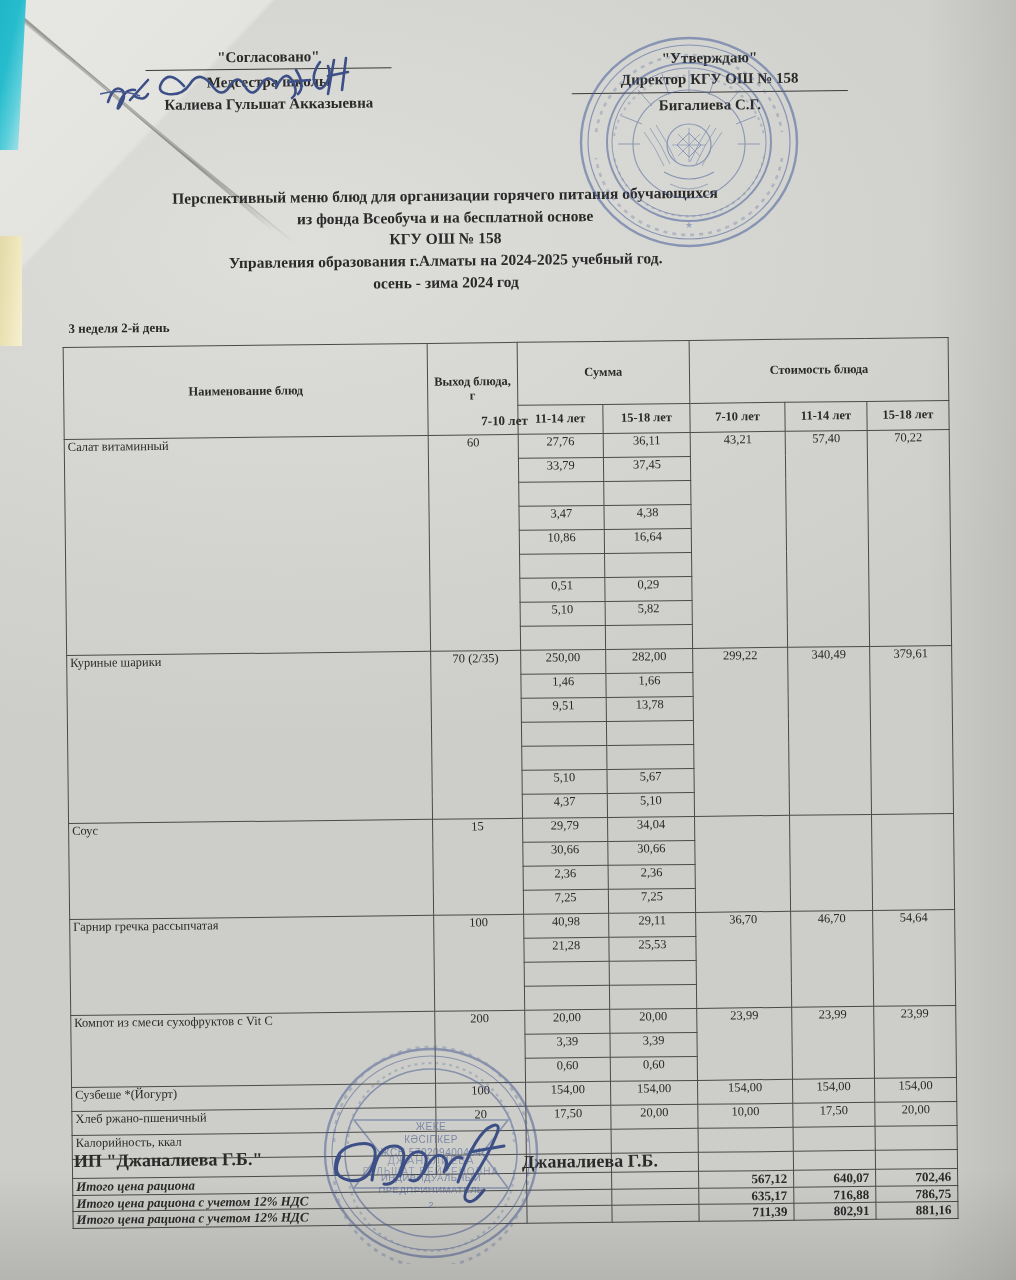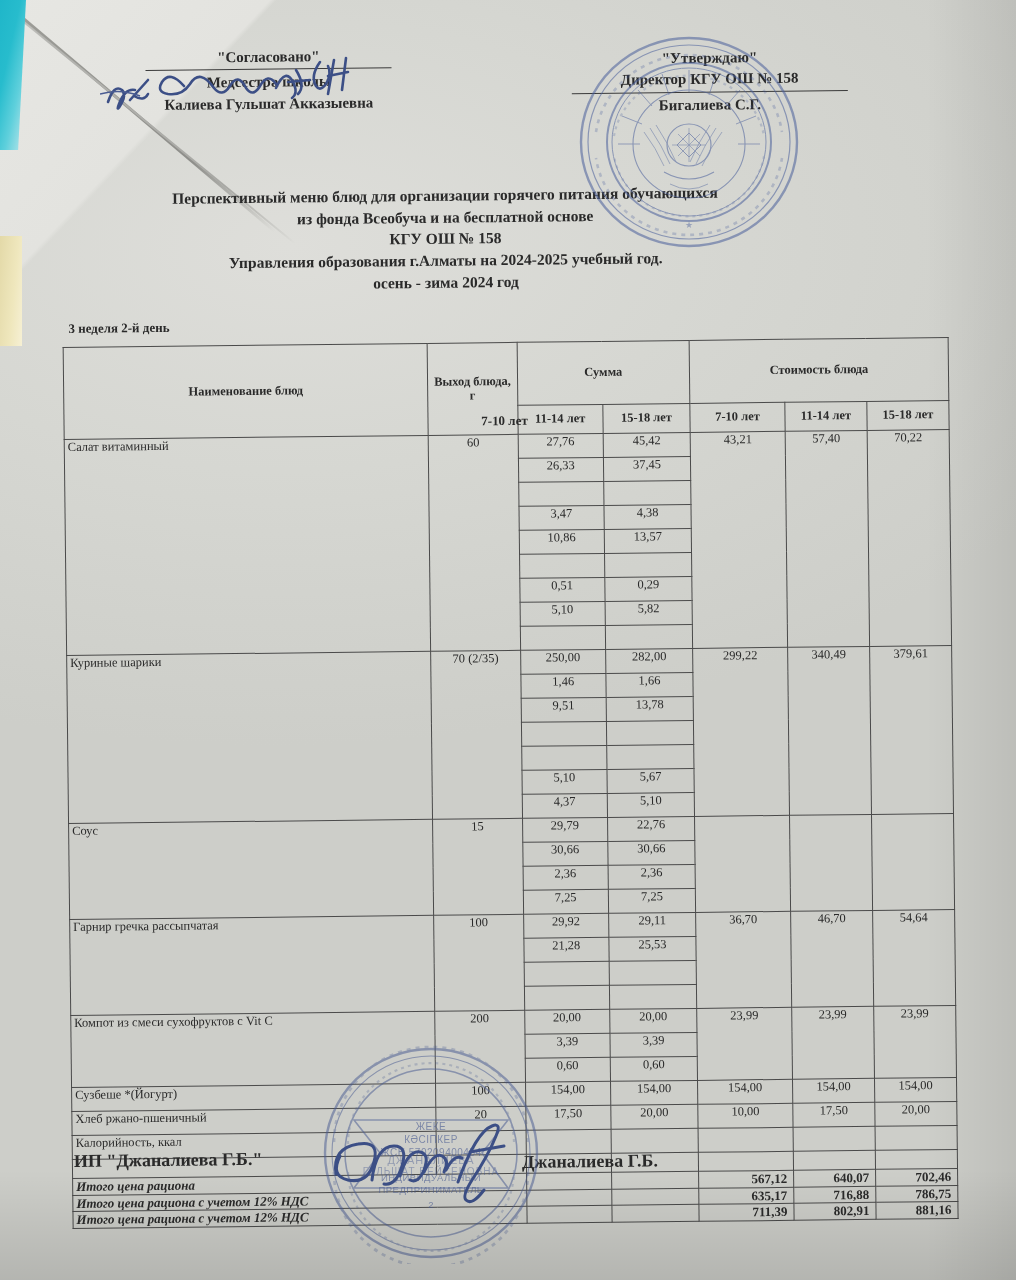--- a/index.html
+++ b/index.html
@@ -159,40 +159,40 @@
           <th class="hdr-sub" style="width:92px">7-10 лет</th>
           <th class="hdr-sub" style="width:78px">11-14 лет</th>
           <th class="hdr-sub" style="width:78px">15-18 лет</th>
         </tr>
       </thead>
       <tbody id="tbody">
           <tr>
             <td class="dishname l" rowspan="9">Салат витаминный</td>
             <td class="c topval" rowspan="9">60</td>
             <td class="c numcell">27,76</td>
-            <td class="c numcell">45,42</td>
+            <td class="c numcell">36,11</td>
             <td class="c topval" rowspan="9">43,21</td>
             <td class="c topval" rowspan="9">57,40</td>
             <td class="c topval" rowspan="9">70,22</td>
           </tr>
           <tr>
-            <td class="c numcell">26,33</td>
+            <td class="c numcell">33,79</td>
             <td class="c numcell">37,45</td>
           </tr>
           <tr>
             <td class="c numcell"></td>
             <td class="c numcell"></td>
           </tr>
           <tr>
             <td class="c numcell">3,47</td>
             <td class="c numcell">4,38</td>
           </tr>
           <tr>
             <td class="c numcell">10,86</td>
-            <td class="c numcell">13,57</td>
+            <td class="c numcell">16,64</td>
           </tr>
           <tr>
             <td class="c numcell"></td>
             <td class="c numcell"></td>
           </tr>
           <tr>
             <td class="c numcell">0,51</td>
             <td class="c numcell">0,29</td>
           </tr>
           <tr>
@@ -233,41 +233,41 @@
             <td class="c numcell">5,67</td>
           </tr>
           <tr>
             <td class="c numcell">4,37</td>
             <td class="c numcell">5,10</td>
           </tr>
           <tr>
             <td class="dishname l" rowspan="4">Соус</td>
             <td class="c topval" rowspan="4">15</td>
             <td class="c numcell">29,79</td>
-            <td class="c numcell">22,76</td>
+            <td class="c numcell">34,04</td>
             <td class="c topval" rowspan="4"></td>
             <td class="c topval" rowspan="4"></td>
             <td class="c topval" rowspan="4"></td>
           </tr>
           <tr>
             <td class="c numcell">30,66</td>
             <td class="c numcell">30,66</td>
           </tr>
           <tr>
             <td class="c numcell">2,36</td>
             <td class="c numcell">2,36</td>
           </tr>
           <tr>
             <td class="c numcell">7,25</td>
             <td class="c numcell">7,25</td>
           </tr>
           <tr>
             <td class="dishname l" rowspan="4">Гарнир  гречка рассыпчатая</td>
             <td class="c topval" rowspan="4">100</td>
-            <td class="c numcell">29,92</td>
+            <td class="c numcell">40,98</td>
             <td class="c numcell">29,11</td>
             <td class="c topval" rowspan="4">36,70</td>
             <td class="c topval" rowspan="4">46,70</td>
             <td class="c topval" rowspan="4">54,64</td>
           </tr>
           <tr>
             <td class="c numcell">21,28</td>
             <td class="c numcell">25,53</td>
           </tr>
           <tr>

